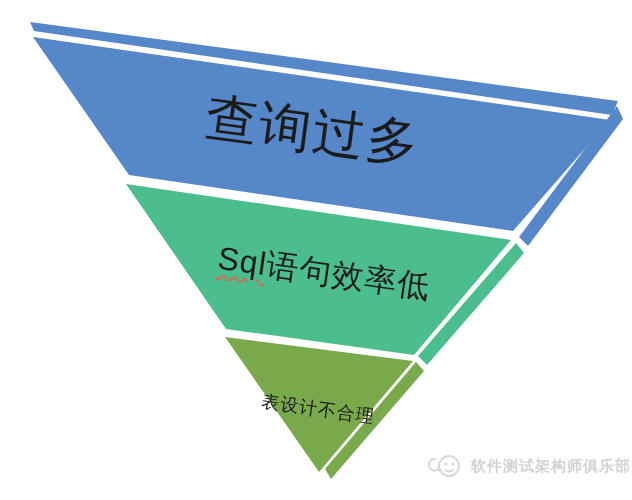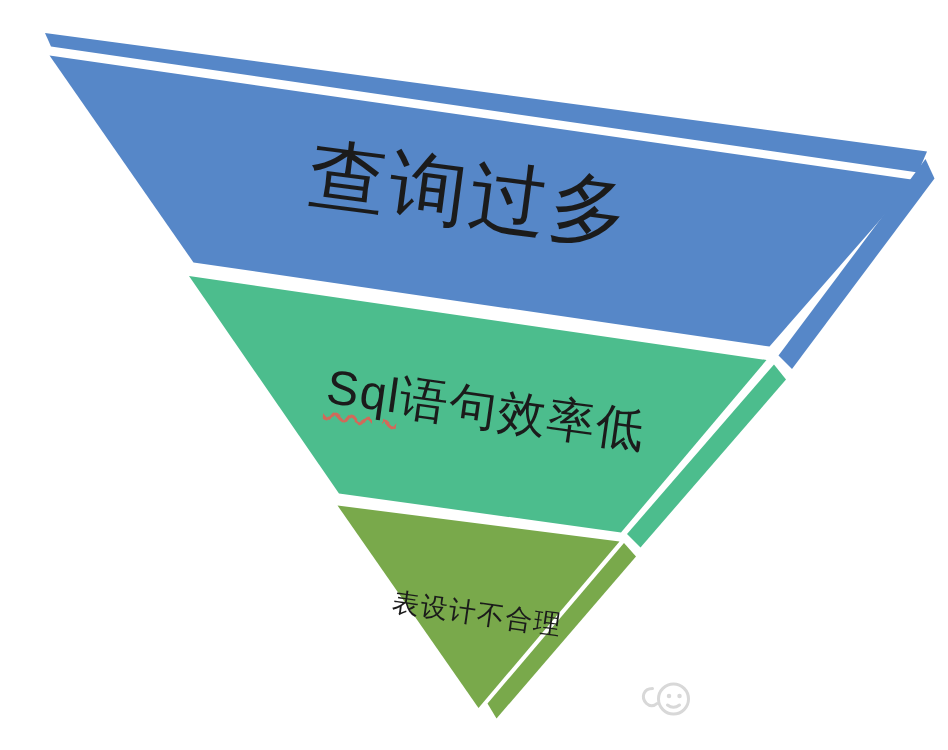--- a/index.html
+++ b/index.html
@@ -113,15 +113,16 @@
         <path d="M9 8 C 3 8, 1 14, 5 18 C 7 20, 10 20, 12 18"></path>
 
         <circle cx="23" cy="15" r="10"></circle>
 
         <path d="M19 19 q 4 3 8 0"></path>
       </g>
 
       <circle cx="20" cy="13" r="1.5" fill="#d8d8d8"></circle>
       <circle cx="27" cy="13" r="1.5" fill="#d8d8d8"></circle>
     </svg>
+    <span class="watermark-text">软件测试架构师俱乐部</span>
   </div>
 
 </div>
 
 </body></html>

